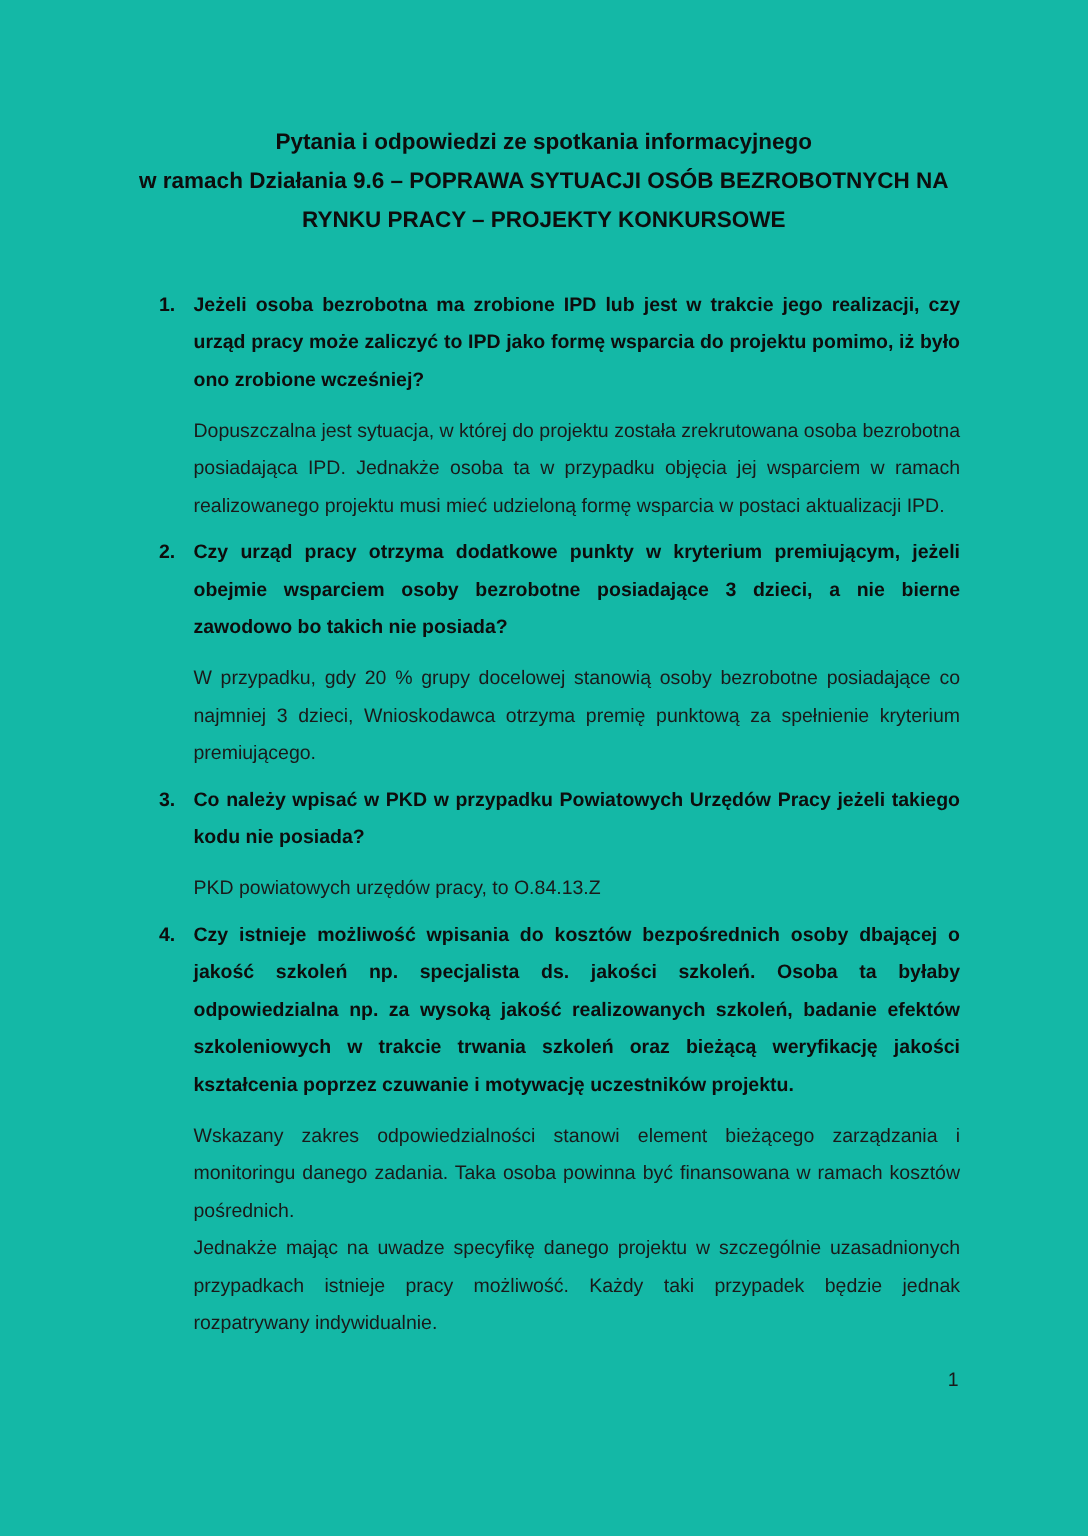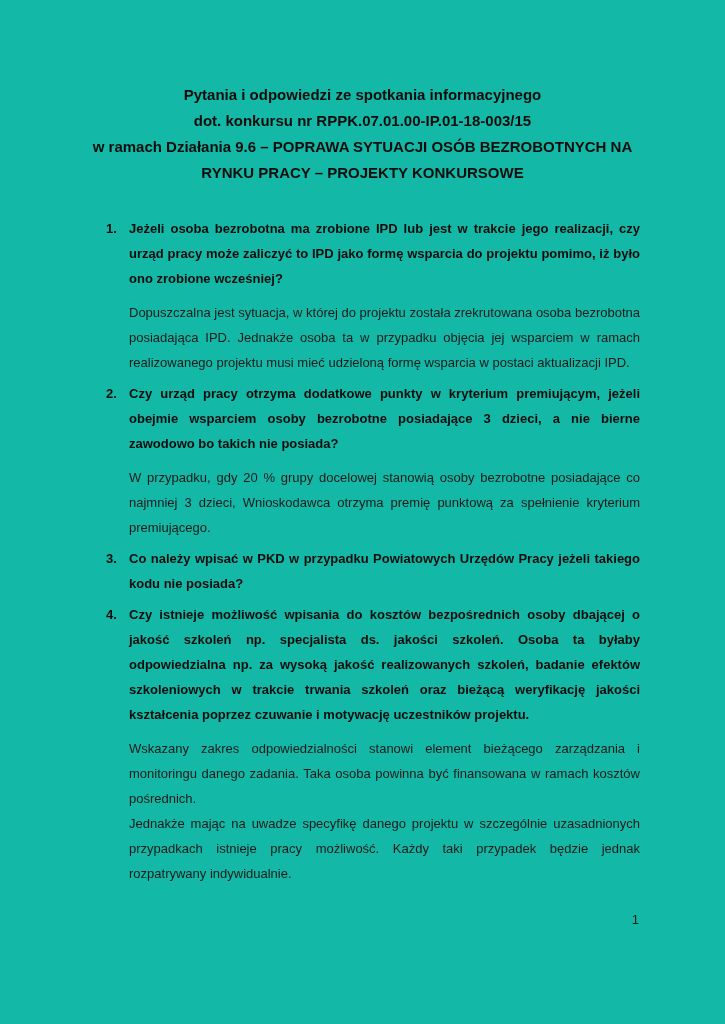--- a/index.html
+++ b/index.html
@@ -62,21 +62,20 @@
     color: #1a1a1a;
   }
 </style>
 </head>
 <body>
 
 <div class="page">
 
   <header class="doc-title">
     <div class="title-line">Pytania i odpowiedzi ze spotkania informacyjnego</div>
-    <div class="title-line">dot. konkursu nr RPPK.07.01.00-IP.01-18-003/15</div>
     <div class="title-line">w ramach Działania 9.6 – POPRAWA SYTUACJI OSÓB BEZROBOTNYCH NA</div>
     <div class="title-line">RYNKU PRACY – PROJEKTY KONKURSOWE</div>
   </header>
 
   <main class="content">
 
     <section class="qa-item">
       <div class="question">
         <span class="q-num">1.</span>
         <span class="q-text">Jeżeli osoba bezrobotna ma zrobione IPD lub jest w trakcie jego realizacji, czy urząd pracy może zaliczyć to IPD jako formę wsparcia do projektu pomimo, iż było ono zrobione wcześniej?</span>
@@ -90,20 +89,21 @@
         <span class="q-text">Czy urząd pracy otrzyma dodatkowe punkty w kryterium premiującym, jeżeli obejmie wsparciem osoby bezrobotne posiadające 3 dzieci, a nie bierne zawodowo bo takich nie posiada?</span>
       </div>
       <p class="answer">W przypadku, gdy 20 % grupy docelowej stanowią osoby bezrobotne posiadające co najmniej 3 dzieci, Wnioskodawca otrzyma premię punktową za spełnienie kryterium premiującego.</p>
     </section>
 
     <section class="qa-item">
       <div class="question">
         <span class="q-num">3.</span>
         <span class="q-text">Co należy wpisać w PKD w przypadku Powiatowych Urzędów Pracy jeżeli takiego kodu nie posiada?</span>
       </div>
+      <p class="answer">PKD powiatowych urzędów pracy, to O.84.13.Z</p>
     </section>
 
     <section class="qa-item">
       <div class="question">
         <span class="q-num">4.</span>
         <span class="q-text">Czy istnieje możliwość wpisania do kosztów bezpośrednich osoby dbającej o jakość szkoleń np. specjalista ds. jakości szkoleń. Osoba ta byłaby odpowiedzialna np. za wysoką jakość realizowanych szkoleń, badanie efektów szkoleniowych w trakcie trwania szkoleń oraz bieżącą weryfikację jakości kształcenia poprzez czuwanie i motywację uczestników projektu.</span>
       </div>
       <p class="answer">Wskazany zakres odpowiedzialności stanowi element bieżącego zarządzania i monitoringu danego zadania. Taka osoba powinna być finansowana w ramach kosztów pośrednich.</p>
       <p class="answer cont">Jednakże mając na uwadze specyfikę danego projektu w szczególnie uzasadnionych przypadkach istnieje pracy możliwość. Każdy taki przypadek będzie jednak rozpatrywany indywidualnie.</p>
     </section>

